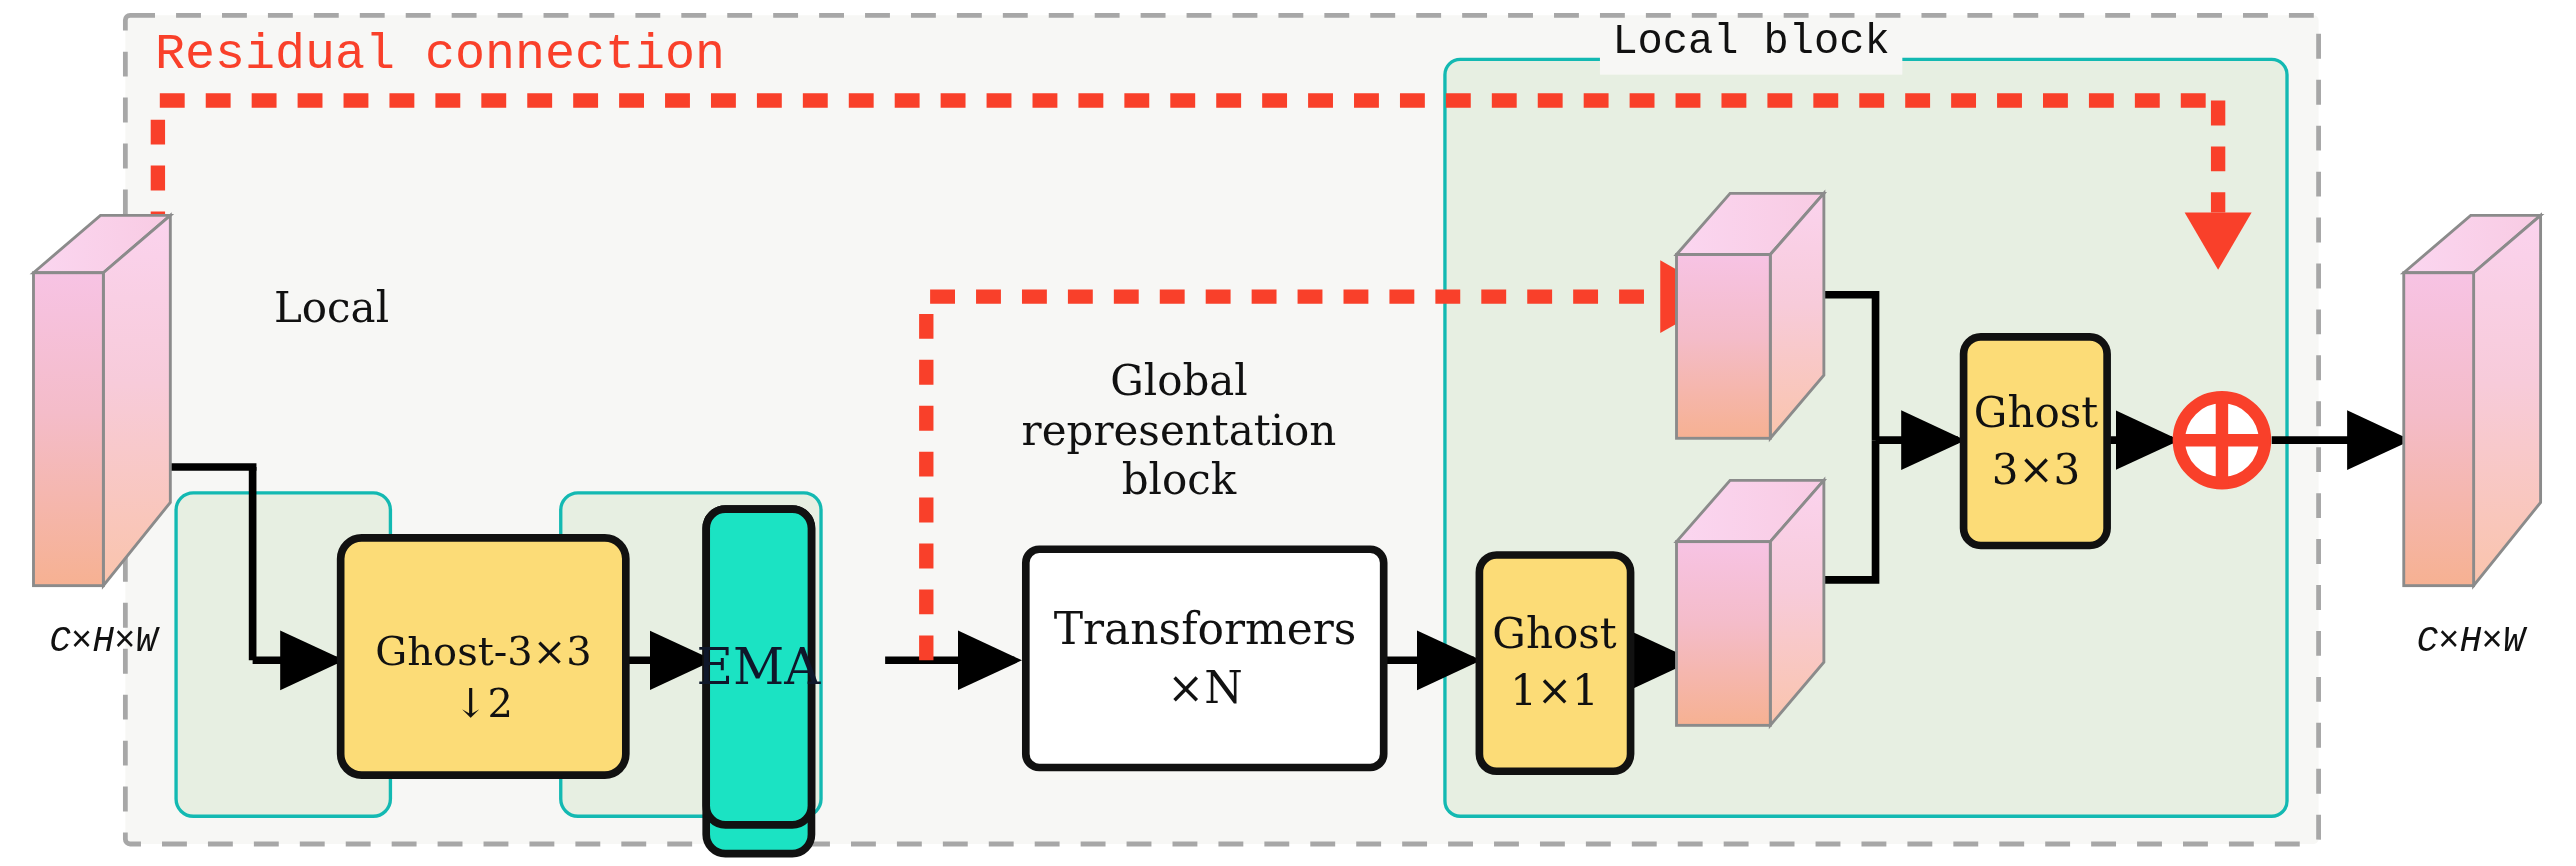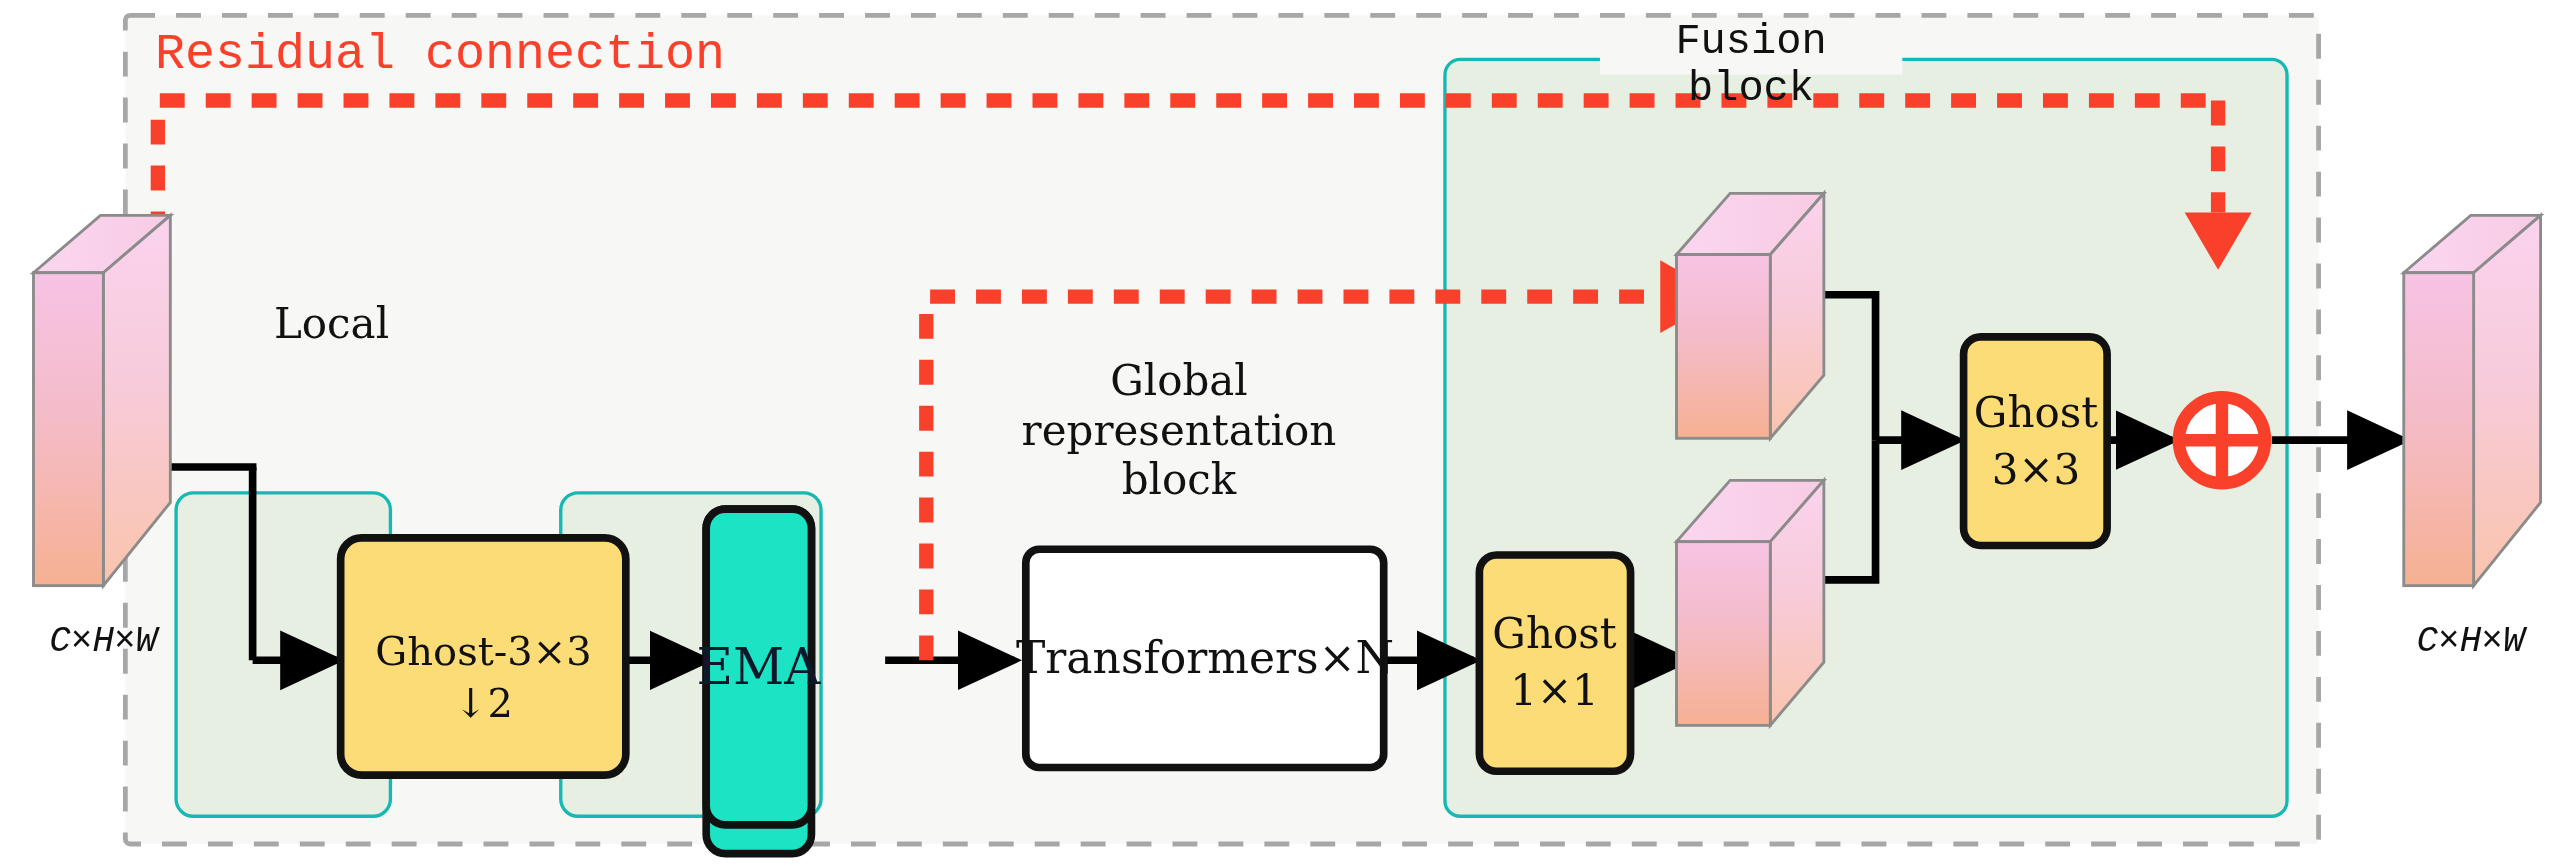--- a/index.html
+++ b/index.html
@@ -162,43 +162,43 @@
 
     <rect x="1672" y="20" width="316" height="58" fill="#F7F7F5"></rect>
   </svg>
 
   <div class="lbl" style="left:155px; top:27px; width:651px; text-align:left; color:#F9402A; font-size:50px;">Residual connection</div>
 
   <div class="lbl" style="left:7.7px; top:622px; width:191px; font-size:36px; font-style:italic;">C×H×W</div>
 
   <div class="lbl" style="left:2375px; top:622px; width:191px; font-size:36px; font-style:italic;">C×H×W</div>
 
-  <div style="position:absolute; left:188px; top:299px; width:287px; text-align:center; font-size:42px; line-height:1.18; color:#111;">
+  <div style="position:absolute; left:188px; top:283px; width:287px; text-align:center; font-size:42px; line-height:1.18; color:#111;">
     <div>Local</div>
   </div>
 
   <div style="position:absolute; left:959px; top:343px; width:440px; text-align:center; font-size:42px; line-height:1.18; color:#111;margin-top:13px;">
     <div>Global</div>
     <div>representation block</div>
   </div>
 
-  <div class="lbl" style="left:1600px; top:19px; width:302px; font-size:42px;">Fusion block</div>
+  <div class="lbl" style="left:1600px; top:19px; width:302px; font-size:42px;">Local block</div>
 
   <div style="position:absolute; left:341px; top:542px; width:285px; height:230px;
               display:flex; flex-direction:column; align-items:center; justify-content:center;
               font-size:40px; line-height:1.3; color:#111;margin-top:20px;">
     <div>Ghost-3×3</div>
     <div>↓2</div>
   </div>
 
   <div style="position:absolute; left:706px; top:509px; width:105px; height:316px;
               display:flex; align-items:center; justify-content:center; font-size:50px; color:#0f172a;">EMA</div>
 
   <div style="position:absolute; left:1026px; top:549px; width:358px; height:218px;
-              display:flex; flex-direction:row; align-items:center; justify-content:center;
+              display:flex; flex-direction:column; align-items:center; justify-content:center;
               font-size:44px; line-height:1.35; color:#111;">
     <div>Transformers</div>
     <div>×N</div>
   </div>
 
   <div style="position:absolute; left:1479px; top:555px; width:151px; height:216px;
               display:flex; flex-direction:column; align-items:center; justify-content:center;
               font-size:42px; line-height:1.35; color:#111;">
     <div>Ghost</div>
     <div>1×1</div>

